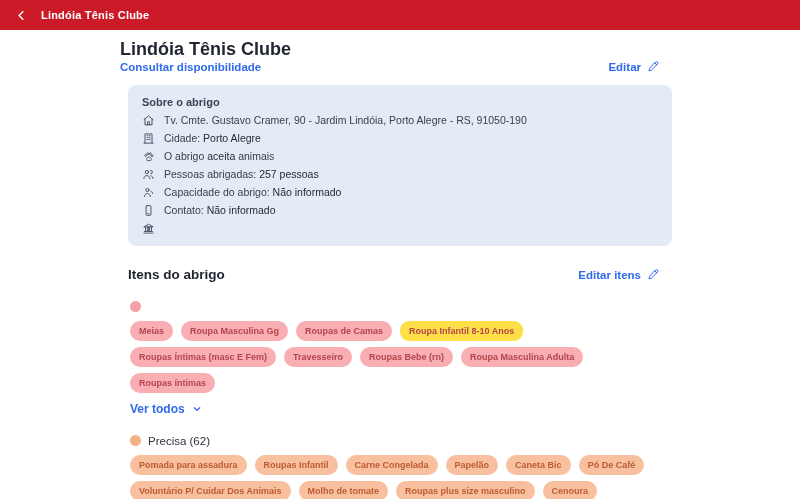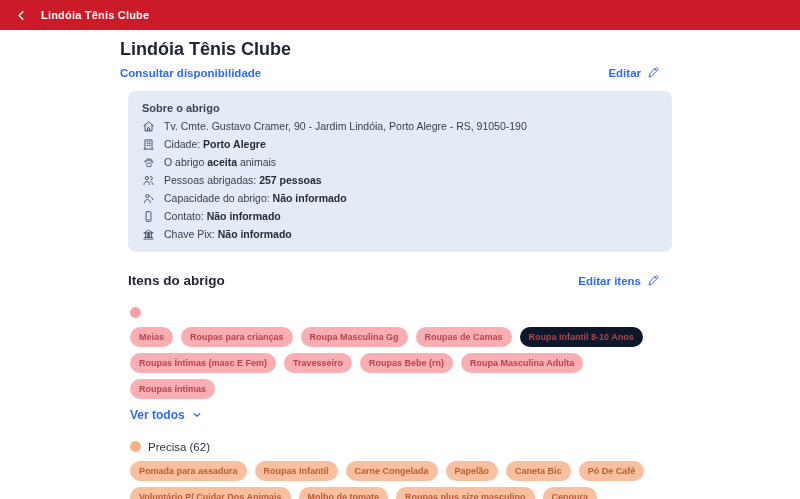--- a/index.html
+++ b/index.html
@@ -19,40 +19,40 @@
     color: #ffffff; display: flex; align-items: center;
   }
   .back-btn svg { width: 13px; height: 13px; display: block; }
   .topbar-title { color: #ffffff; font-weight: 700; font-size: 11px; letter-spacing: .2px; }
 
   .content { margin-left: 120px; width: 552px; }
 
   .page-title { margin: 9px 0 0 0; font-size: 18px; line-height: 20px; font-weight: 700; color: #232733; }
 
   .row-between { display: flex; justify-content: space-between; align-items: center; padding-right: 12px; }
-  .title-row { margin-top: 6px; height: 15px; }
+  .title-row { height: 15px; }
 
   .link {
     color: var(--blue, #2F6BEA); font-weight: 700; font-size: 11.5px;
     text-decoration: none; cursor: pointer;
     display: inline-flex; align-items: center; gap: 6px;
   }
   .link svg { width: 13px; height: 13px; display: block; }
 
   .about-card {
     margin-left: 8px; margin-top: 11px;
     background: var(--card-bg, #E4EBF7);
     border-radius: 8px; padding: 11px 14px 11px 14px;
   }
   .about-title { font-size: 11px; line-height: 13px; font-weight: 700; color: #3C4356; }
   .about-row {
     display: flex; align-items: center; gap: 9px;
     margin-top: 5px; font-size: 10.5px; line-height: 12.5px; color: #39404F;
   }
-  .about-row b { color: #262B38; font-weight: 700; }
+  .about-row b { color: #262B38; font-weight: 400; }
   .row-icon { color: #3D4A5C; flex: 0 0 auto; display: flex; }
   .row-icon svg { width: 13px; height: 13px; display: block; }
 
   .items-header { margin-top: 20px; margin-left: 8px; height: 17px; }
   .section-title { margin: 0; font-size: 13.5px; font-weight: 700; color: #232733; }
 
   .group { margin-left: 10px; margin-top: 17px; }
   .group-head { display: flex; align-items: center; gap: 7px; font-size: 11.5px; color: #2E3440; height: 13px; }
   .dot { width: 11px; height: 11px; border-radius: 50%; flex: 0 0 auto; }
   .pills { display: flex; flex-wrap: wrap; gap: 6px 8px; margin-top: 8px; width: 542px; }
@@ -164,21 +164,20 @@
           </div>
           <div class="about-row">
             <span class="row-icon">
               <svg viewBox="0 0 24 24" fill="none" stroke="currentColor" stroke-width="1.6" stroke-linecap="round" stroke-linejoin="round">
                 <path d="M3.5 9 12 4l8.5 5"></path>
                 <path d="M4.5 9h15"></path>
                 <path d="M6.5 9v8.5M9.8 9v8.5M12 9v8.5M14.2 9v8.5M17.5 9v8.5"></path>
                 <path d="M4.5 17.5h15M3.5 20.5h17"></path>
               </svg>
             </span>
-            <span>Chave Pix: <b>Não informado</b></span>
           </div>
         </div>
     </section>
 
     <div class="row-between items-header">
       <h2 class="section-title">Itens do abrigo</h2>
       <a class="link">
         <span>Editar itens</span>
         <span>
             <svg viewBox="0 0 24 24" fill="none" stroke="currentColor" stroke-width="1.8" stroke-linecap="round" stroke-linejoin="round">
@@ -187,24 +186,23 @@
             </svg>
           </span>
       </a>
     </div>
 
     <div id="groups">
         <section class="group"><div class="group-head">
             <span class="dot" style="background: rgb(245, 161, 167);"></span>
           </div><div class="pills">
             <span class="pill" style="background: rgb(249, 174, 180); color: rgb(181, 68, 75);">Meias</span>
-            <span class="pill" style="background: rgb(249, 174, 180); color: rgb(181, 68, 75);">Roupas para crianças</span>
             <span class="pill" style="background: rgb(249, 174, 180); color: rgb(181, 68, 75);">Roupa Masculina Gg</span>
             <span class="pill" style="background: rgb(249, 174, 180); color: rgb(181, 68, 75);">Roupas de Camas</span>
-            <span class="pill" style="background: #0f172a; color: rgb(181, 68, 75);">Roupa Infantil 8-10 Anos</span>
+            <span class="pill" style="background: #fde047; color: rgb(181, 68, 75); border-radius: 9px;">Roupa Infantil 8-10 Anos</span>
             <span class="pill" style="background: rgb(249, 174, 180); color: rgb(181, 68, 75);">Roupas Íntimas (masc E Fem)</span>
             <span class="pill" style="background: rgb(249, 174, 180); color: rgb(181, 68, 75);">Travesseiro</span>
             <span class="pill" style="background: rgb(249, 174, 180); color: rgb(181, 68, 75);">Roupas Bebe (rn)</span>
             <span class="pill" style="background: rgb(249, 174, 180); color: rgb(181, 68, 75);">Roupa Masculina Adulta</span>
             <span class="pill" style="background: rgb(249, 174, 180); color: rgb(181, 68, 75);">Roupas íntimas</span>
           </div><a class="link see-all">
             <span>Ver todos</span>
             <span style="display: flex;">
               <svg viewBox="0 0 24 24" fill="none" stroke="currentColor" stroke-width="2.4" stroke-linecap="round" stroke-linejoin="round">
                 <path d="m6.5 9.5 5.5 5 5.5-5"></path>

